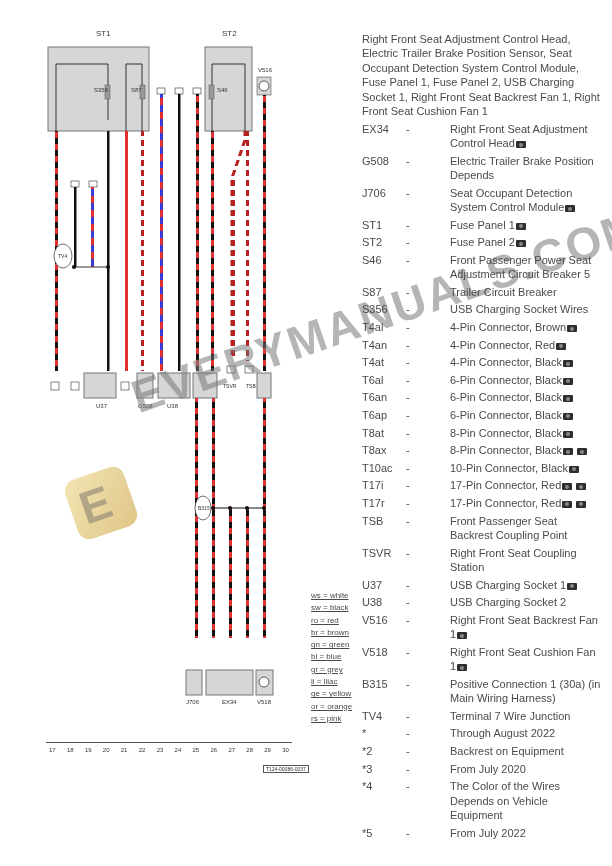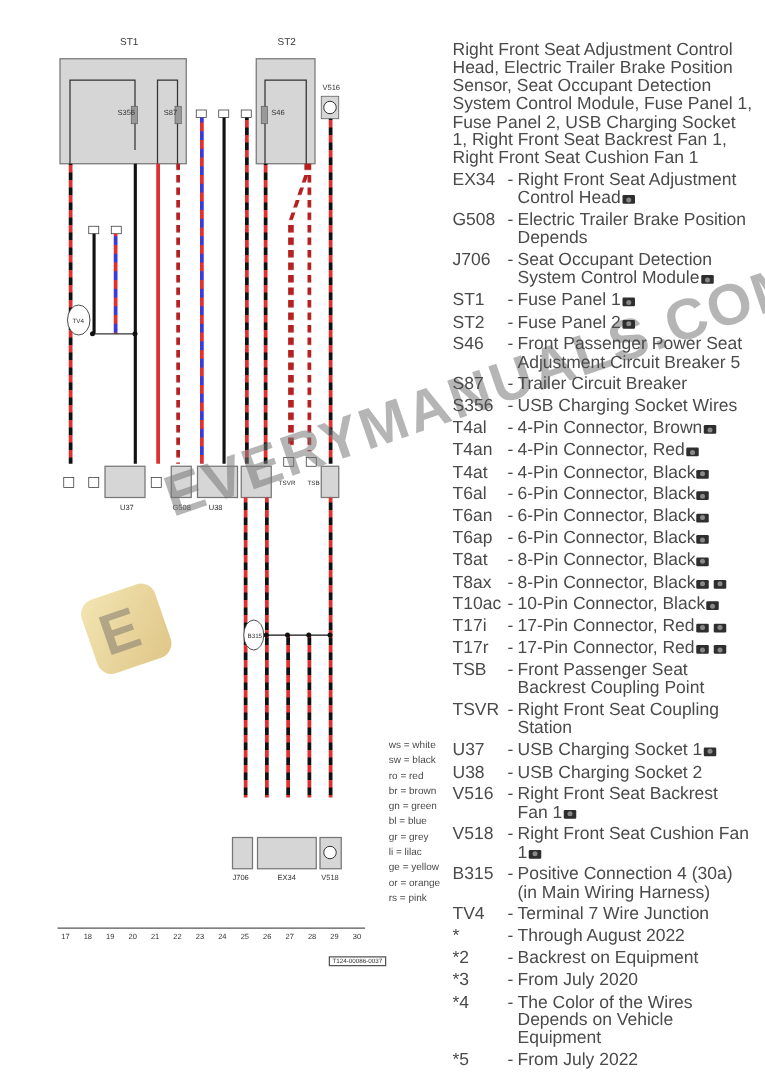--- a/index.html
+++ b/index.html
@@ -1,26 +1,26 @@
 <!DOCTYPE html>
 <html><head>
 <meta charset="utf-8">
 <style>
   html, body { margin:0; padding:0; background:#ffffff; }
   body { width:612px; height:866px; position:relative; overflow:hidden; font-family:"Liberation Sans", sans-serif; color:#444; }
   .diagram { position:absolute; left:0; top:0; width:612px; height:866px; }
-  .legend { position:absolute; left:362px; top:32px; width:240px; font-size:14px; line-height:14.4px; color:#4a4a4a; }
+  .legend { position:absolute; left:362px; top:32px; width:240px; font-size:11px; line-height:14.4px; color:#4a4a4a; }
   .legend .intro { margin-bottom:2px; }
   .legend .row { display:flex; margin-top:3.2px; }
   .legend .code { width:44px; flex:0 0 44px; }
   .legend .desc { flex:1; padding-left:0; }
-  .legend .wrap { display:block; padding-left:8px; }
+  .legend .wrap { display:block; padding-left:8px;margin-left:36px; }
   .cam { display:inline-block; width:10px; height:7px; background:#2e2e2e; border-radius:1px; margin-left:1px; vertical-align:-1px; position:relative; }
   .cam::after { content:""; position:absolute; left:3px; top:1.5px; width:4px; height:4px; border-radius:50%; background:#888; }
-  .colors { position:absolute; left:311px; top:590px; font-size:8px; line-height:12.3px; color:#4a4a4a; }
+  .colors { position:absolute; left:311px; top:590px; font-size:8px; line-height:12.3px; color:#4a4a4a;text-decoration:underline; }
   .colors .c { white-space:nowrap; }
   .wm-text { position:absolute; left:142px; top:370px; font-size:46px; font-weight:bold; color:rgba(120,120,120,0.55); transform:rotate(-19deg); transform-origin:left bottom; letter-spacing:2px; white-space:nowrap; font-family:"Liberation Sans", sans-serif; }
   .wm-logo { position:absolute; left:70px; top:472px; width:62px; height:62px; border-radius:12px; background:linear-gradient(135deg,#f0dfa0,#d8b86a); opacity:0.8; transform:rotate(-19deg); }
   .wm-logo span { position:absolute; left:10px; top:4px; font-size:46px; font-weight:bold; color:rgba(110,100,80,0.6); }
   .ruler { position:absolute; left:46px; top:742px; width:246px; }
   .ruler .line { height:1px; background:#555; }
   .ruler .nums { display:flex; justify-content:space-between; font-size:6px; color:#333; margin-top:4px; padding:0 3px; }
   .ref { position:absolute; left:263px; top:765px; font-size:5px; border:0.6px solid #555; padding:0 2px; color:#333; }
   svg text { font-family:"Liberation Sans", sans-serif; }
 </style>
@@ -342,21 +342,21 @@
         <div class="code">V518</div>
         <div class="desc">
           <span style="position:absolute;margin-left:-0px">-</span>
           <span class="wrap">Right Front Seat Cushion Fan 1<span class="cam"></span></span>
         </div>
       </div>
       <div class="row">
         <div class="code">B315</div>
         <div class="desc">
           <span style="position:absolute;margin-left:-0px">-</span>
-          <span class="wrap">Positive Connection 4 (30a) (in Main Wiring Harness)</span>
+          <span class="wrap">Positive Connection 1 (30a) (in Main Wiring Harness)</span>
         </div>
       </div>
       <div class="row">
         <div class="code">TV4</div>
         <div class="desc">
           <span style="position:absolute;margin-left:-0px">-</span>
           <span class="wrap">Terminal 7 Wire Junction</span>
         </div>
       </div>
       <div class="row">

